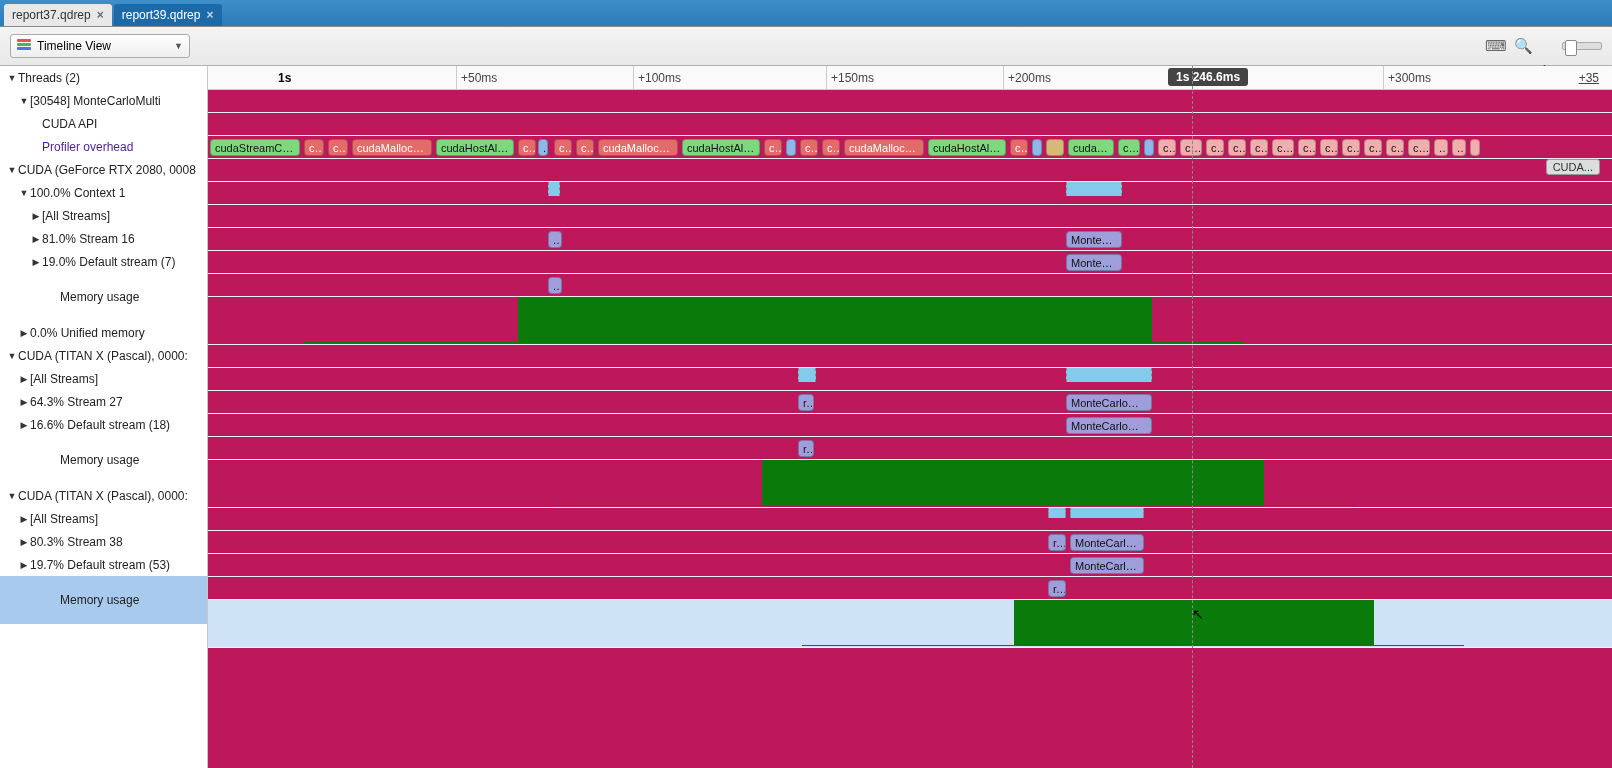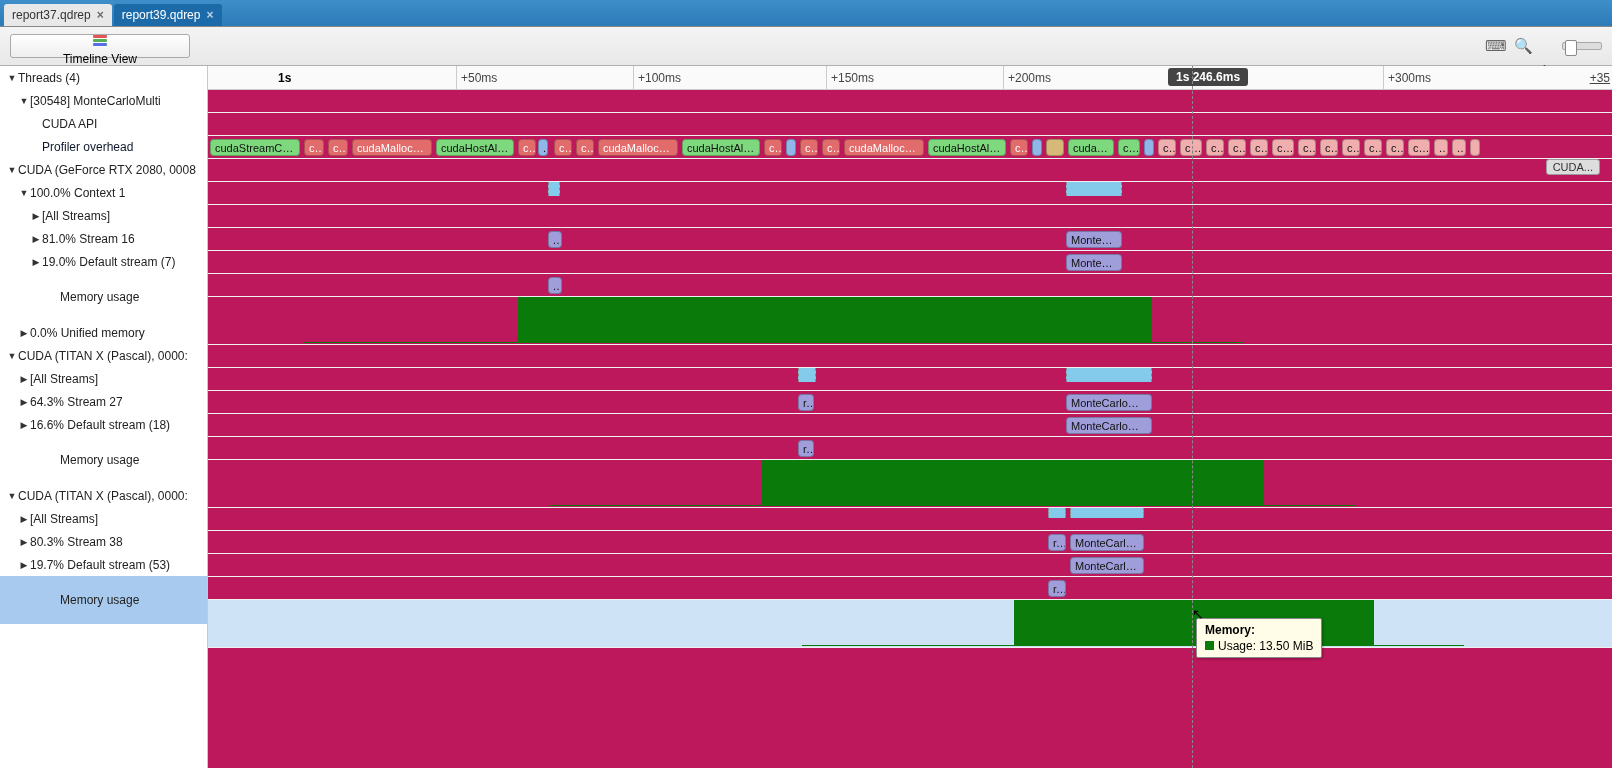--- a/index.html
+++ b/index.html
@@ -2,21 +2,21 @@
 <html><head>
 <meta charset="utf-8">
 <style>
 * { box-sizing: border-box; margin: 0; padding: 0; font-family: -apple-system, "Segoe UI", Arial, sans-serif; font-size: 12px; }
 body { background: #fdfdfd; overflow: hidden; }
 .tabbar { height: 26px; background: linear-gradient(#3d8ec9, #2d7bb8); display: flex; align-items: flex-end; padding: 0 4px; }
 .tab { height: 22px; padding: 0 8px; display: flex; align-items: center; gap: 6px; border-radius: 3px 3px 0 0; color: #333; background: #e8e8e8; margin-right: 2px; cursor: pointer; }
 .tab.active { background: #1c6aa8; color: #fff; }
 .tab-close { font-weight: bold; opacity: .7; cursor: pointer; }
 .toolbar { height: 40px; border-top: 1px solid #888; border-bottom: 1px solid #b0b0b0; background: linear-gradient(#f4f4f4, #e8e8e8); display: flex; align-items: center; padding: 0 10px; justify-content: space-between; }
-.dropdown { width: 180px; height: 24px; background: linear-gradient(#fff,#eee); border: 1px solid #aaa; border-radius: 3px; display: flex; align-items: center; padding: 0 6px; gap: 6px; cursor: pointer; flex-direction: column; }
+.dropdown { width: 180px; height: 24px; background: linear-gradient(#fff,#eee); border: 1px solid #aaa; border-radius: 3px; display: flex; align-items: center; padding: 0 6px; gap: 6px; cursor: pointer; }
 .dropdown .arrow { margin-left: auto; font-size: 9px; color: #555; }
 .view-icon { width: 14px; height: 14px; display: inline-flex; flex-direction: column; gap: 1px; }
 .view-icon span { height: 3px; border-radius: 1px; }
 .zoom-group { display: flex; align-items: center; gap: 8px; }
 .kbd-icon, .mag { color: #666; font-size: 15px; }
 .mag-label { font-size: 12px; color: #444; margin-top: 48px; }
 .zoom-slider { width: 40px; height: 8px; background: #ddd; border: 1px solid #aaa; border-radius: 2px; position: relative; }
 .zoom-slider::after { content: ''; position: absolute; left: 2px; top: -3px; width: 10px; height: 14px; background: #fff; border: 1px solid #888; border-radius: 2px; }
 
 .main { display: flex; height: calc(100vh - 66px); }
@@ -90,33 +90,33 @@
     <span class="mag-label">1x</span>
     <div class="zoom-slider"></div>
   </div>
 </div>
 
 <div class="main">
   <div class="sidebar">
     <div id="tree">
         <div class="tree-row indent0">
           <span class="caret expanded"></span>
-          <span>Threads (4)</span>
+          <span>Threads (2)</span>
         </div>
         <div class="tree-row indent1">
           <span class="caret expanded"></span>
           <span>[30548] MonteCarloMulti</span>
         </div>
         <div class="tree-row indent2">
           <span class="caret none"></span>
           <span>CUDA API</span>
         </div>
         <div class="tree-row indent2">
           <span class="caret none"></span>
-          <span style="color: #0f172a;">Profiler overhead</span>
+          <span style="color: #4c1d95;">Profiler overhead</span>
         </div>
         <div class="tree-row indent0">
           <span class="caret expanded"></span>
           <span>CUDA (GeForce RTX 2080, 0008</span>
         </div>
         <div class="tree-row indent1">
           <span class="caret expanded"></span>
           <span>100.0% Context 1</span>
         </div>
         <div class="tree-row indent2">
@@ -184,21 +184,21 @@
 
   <div class="timeline">
     <div class="ruler" id="ruler">
       <span class="ruler-start">1s</span>
     <div class="ruler-tick" style="left: 248px;">+50ms</div>
         <div class="ruler-tick" style="left: 425px;">+100ms</div>
         <div class="ruler-tick" style="left: 618px;">+150ms</div>
         <div class="ruler-tick" style="left: 795px; text-align: right;">+200ms</div>
         <div class="ruler-tick" style="left: 1175px;">+300ms</div>
         <div class="ruler-badge" style="left: 960px;">1s 246.6ms</div>
-        <div class="ruler-tick" style="right: 2px; border-left: none; text-decoration: underline;">+35</div>
+        <div class="ruler-tick" style="right: 13px; border-left: none; text-decoration: underline;">+35</div>
       </div>
     <div class="rows" id="rows">
         <div class="row "></div>
         <div class="row "></div>
         <div class="row ">
           <div class="ev green" style="left: 2px; width: 90px;">cudaStreamCreate</div>
           <div class="ev red" style="left: 96px; width: 20px;">c...</div>
           <div class="ev red" style="left: 120px; width: 20px;">c...</div>
           <div class="ev red" style="left: 144px; width: 80px;">cudaMallocHost</div>
           <div class="ev green" style="left: 228px; width: 78px;">cudaHostAlloc</div>
@@ -290,19 +290,15 @@
         </div>
         <div class="row ">
           <div class="ev purple" style="left: 840px; width: 18px;">r...</div>
         </div>
         <div class="row h36 selected">
           <div class="mem-line" style="left: 594px; width: 662px; bottom: 1px;"></div>
           <div class="mem-block" style="left: 806px; width: 360px; top: 0px; bottom: 1px;"></div>
         </div>
       </div>
     <div class="vline" id="vline" style="left: 984px;"></div>
-    <div class="tooltip" id="tooltip" style="left: 988px; top: 552px;">
-      <div class="hdr">Memory:</div>
-      <div><span class="sq"></span><span>Usage: 13.50 MiB</span></div>
-    </div>
     <div class="cursor" id="cursor" style="left: 984px; top: 540px;">↖</div>
   </div>
 </div>
 
 </body></html>

